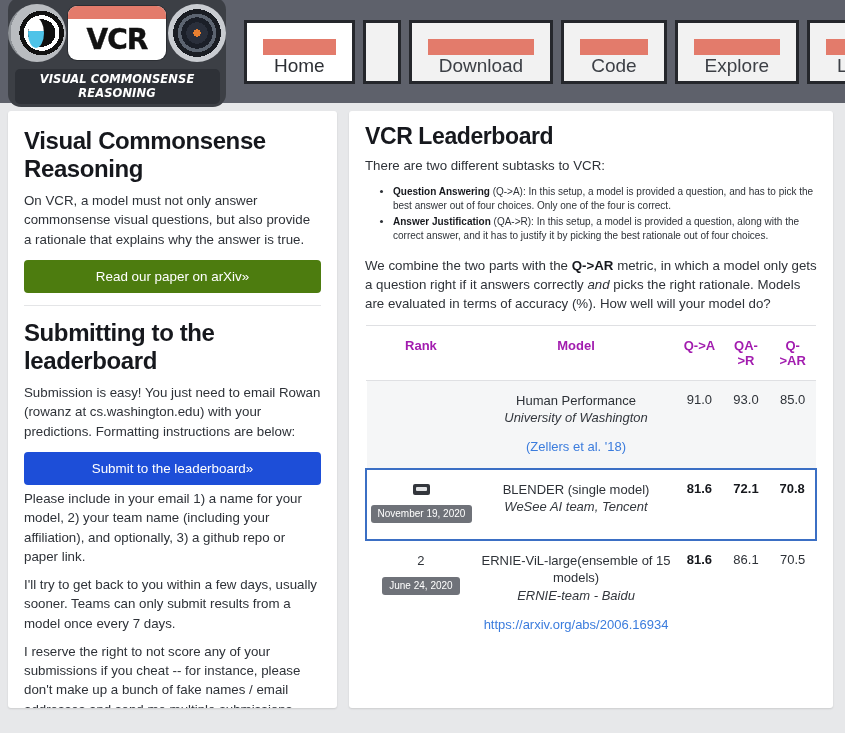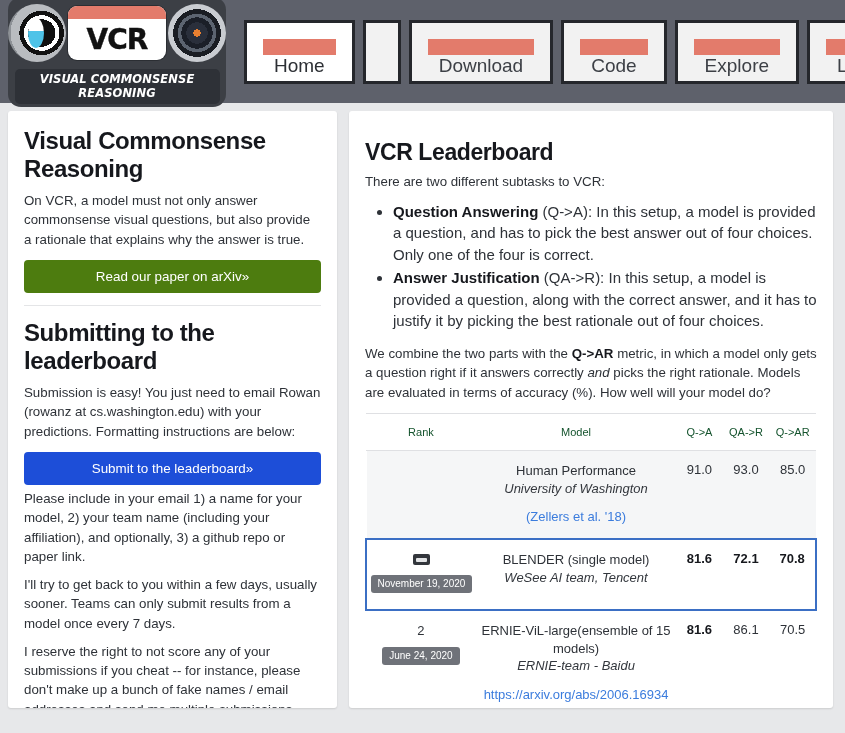--- a/index.html
+++ b/index.html
@@ -132,21 +132,21 @@
     gap: 12px;
     background: #e7e8ea;
   }
   .card {
     background: #ffffff;
     border-radius: 3px;
     box-shadow: 0 1px 2px rgba(0,0,0,0.12);
     overflow: hidden;
   }
   .left-card { width: 329px; padding: 14px 16px 0 16px; }
-  .right-card { width: 484px; padding: 27px 16px 0 16px; }
+  .right-card { width: 484px; padding: 11px 16px 0 16px; }
 
   h1.section-title {
     font-family: "Liberation Sans", sans-serif;
     font-size: 24px;
     font-weight: 700;
     color: #16181d;
     margin: 2px 0 9px 0;
     letter-spacing: -0.4px;
     line-height: 1.15;
   }
@@ -183,43 +183,43 @@
     border: none;
     border-top: 1px solid #e4e5e7;
     margin: 12px 0 13px 0;
   }
 
   ul.subtasks {
     margin: 0 0 12px 0;
     padding-left: 28px;
   }
   ul.subtasks li {
-    font-size: 15px;
+    font-size: 10px;
     line-height: 1.45;
     color: #2e3238;
     margin-bottom: 1px;
   }
   b { font-weight: 700; color: #16181d; }
   i { font-style: italic; }
 
   
   .lb-table {
     width: 100%;
     border-collapse: collapse;
     font-size: 13px;
     color: #2e3238;
     margin-top: 2px;
   }
   .lb-table thead th {
     border-top: 1px solid #dfe0e3;
     border-bottom: 1px solid #dfe0e3;
     padding: 12px 3px 12px 3px;
-    font-weight: 400;
-    color: #14532d;
-    font-size: 11px;
+    font-weight: 700;
+    color: #a21caf;
+    font-size: 13px;
     vertical-align: top;
   }
   .col-rank  { width: 110px; text-align: center; }
   .col-model { width: 210px; text-align: center; }
   .col-score { width: 48px; text-align: center; }
 
   .lb-table tbody td {
     padding: 11px 3px 12px 3px;
     vertical-align: top;
     text-align: center;

